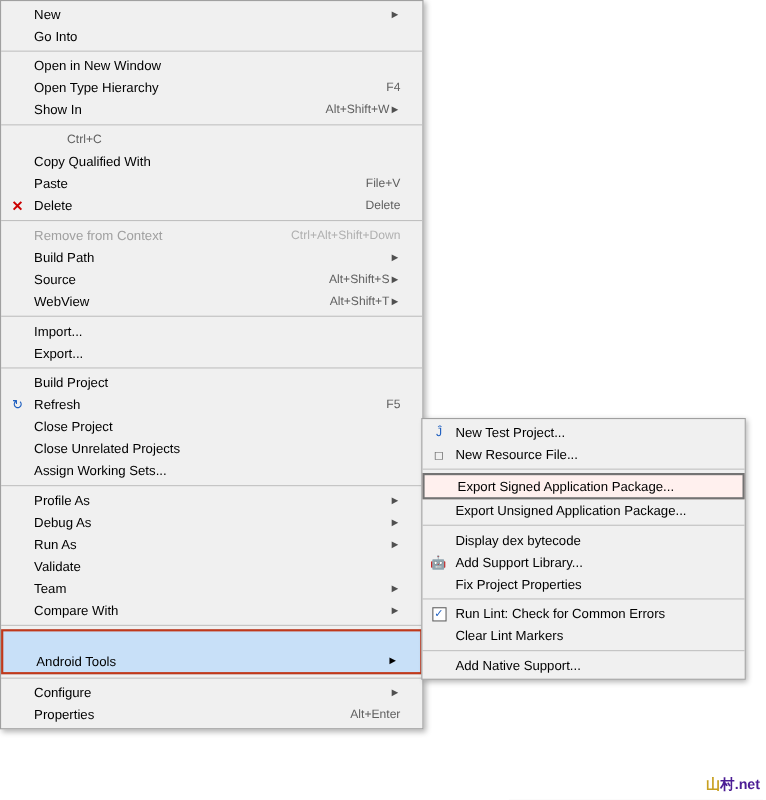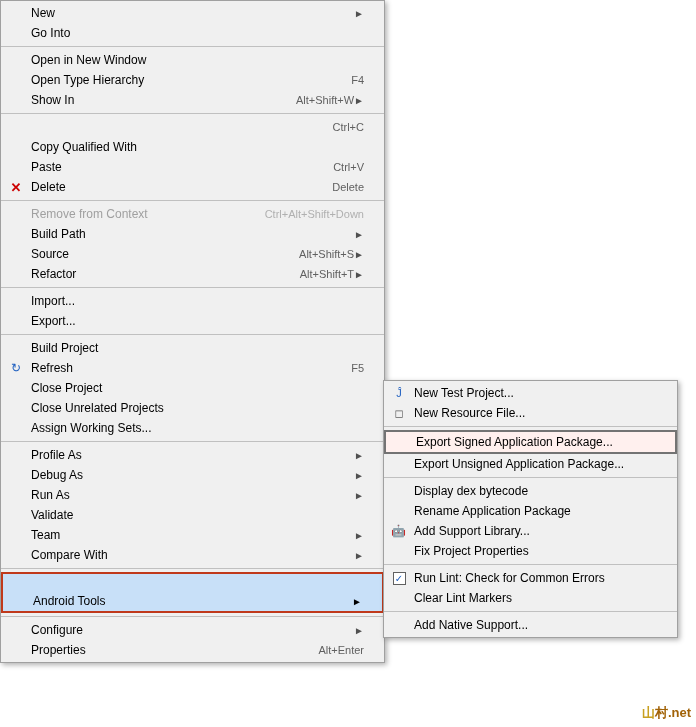--- a/index.html
+++ b/index.html
@@ -44,21 +44,21 @@
       width: 385px;
       background: #f0f0f0;
       border: 1px solid #a0a0a0;
       box-shadow: 2px 2px 5px rgba(0,0,0,0.3);
       z-index: 100;
       padding: 2px 0;
     }
     .menu-item {
       display: flex;
       align-items: center;
-      justify-content: flex-end;
+      justify-content: flex-start;
       padding: 3px 20px 3px 30px;
       cursor: pointer;
       position: relative;
       min-height: 20px;
     }
     .menu-item.disabled {
       color: #a0a0a0;
     }
     .menu-item-label {
       flex: 1;
@@ -165,21 +165,21 @@
       right: 5px;
       font-size: 13px;
       font-weight: bold;
       color: #4a7c3f;
       z-index: 300;
     }
     .watermark span.cn {
       color: #c8a020;
     }
     .watermark span.village {
-      color: #a16207;
+      color: #4c1d95;
       text-align: center;
     }
   </style>
 </head>
 <body>
 
 <div class="editor-bg">
   <div class="code-line">lc ProGuard rules here.</div>
   <div class="code-line">ags in this file are appended to flags speci</div>
   <div class="code-line">s/proguard/proguard-android.txt</div>
@@ -230,21 +230,21 @@
   <div class="menu-item">
     <span class="menu-item-shortcut">Ctrl+C</span>
   </div>
 
   <div class="menu-item">
     <span class="menu-item-label">Copy Qualified With</span>
   </div>
 
   <div class="menu-item">
     <span class="menu-item-label">Paste</span>
-    <span class="menu-item-shortcut">Ctrl+V</span>
+    <span class="menu-item-shortcut">File+V</span>
   </div>
 
   <div class="menu-item">
     <span class="icon-area">
       <span class="icon-delete">✕</span>
     </span>
     <span class="menu-item-label">Delete</span>
     <span class="menu-item-shortcut">Delete</span>
   </div>
 
@@ -260,21 +260,21 @@
     <span class="menu-arrow">►</span>
   </div>
 
   <div class="menu-item">
     <span class="menu-item-label">Source</span>
     <span class="menu-item-shortcut">Alt+Shift+S</span>
     <span class="menu-arrow">►</span>
   </div>
 
   <div class="menu-item">
-    <span class="menu-item-label">Refactor</span>
+    <span class="menu-item-label">WebView</span>
     <span class="menu-item-shortcut">Alt+Shift+T</span>
     <span class="menu-arrow">►</span>
   </div>
 
   <div class="menu-separator"></div>
 
   <div class="menu-item">
     <span class="menu-item-label">Import...</span>
   </div>
 
@@ -386,23 +386,20 @@
   <div class="submenu-item">
     <span>Export Unsigned Application Package...</span>
   </div>
 
   <div class="submenu-separator"></div>
 
   <div class="submenu-item">
     <span>Display dex bytecode</span>
   </div>
 
-  <div class="submenu-item">
-    <span>Rename Application Package</span>
-  </div>
 
   <div class="submenu-item">
     <span class="icon-area">
       <span style="color:#3ddc84;font-size:12px;">🤖</span>
     </span>
     <span>Add Support Library...</span>
   </div>
 
   <div class="submenu-item">
     <span>Fix Project Properties</span>

